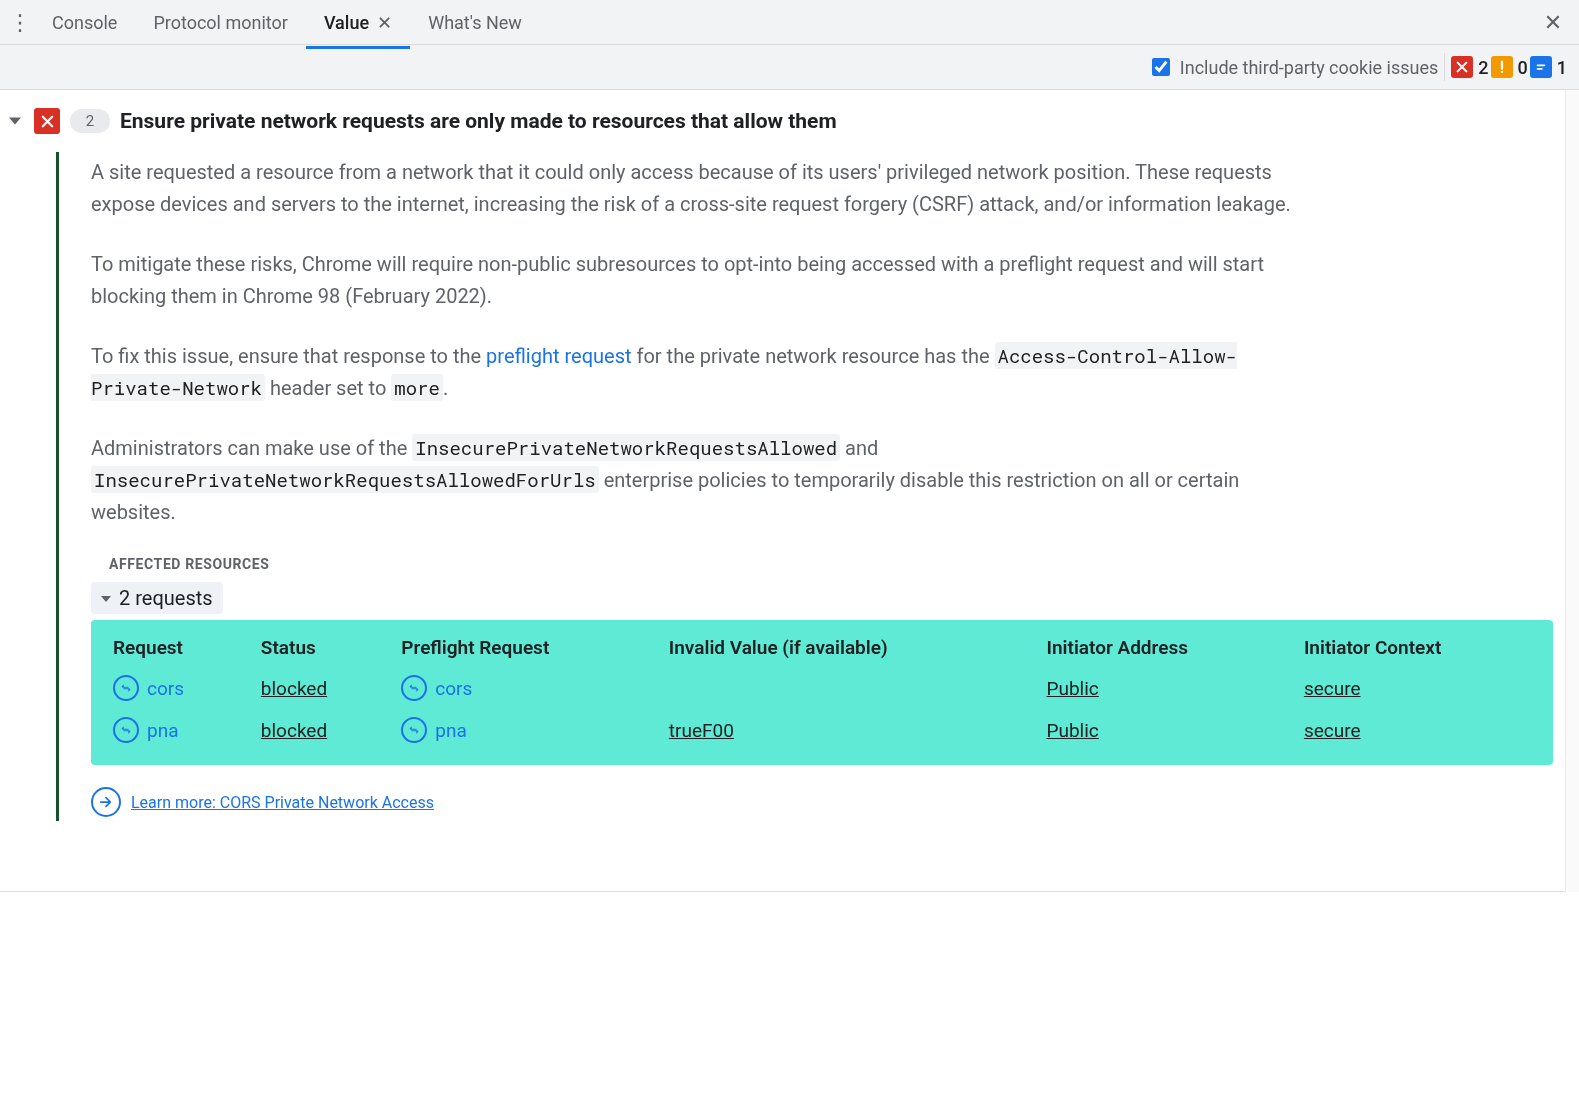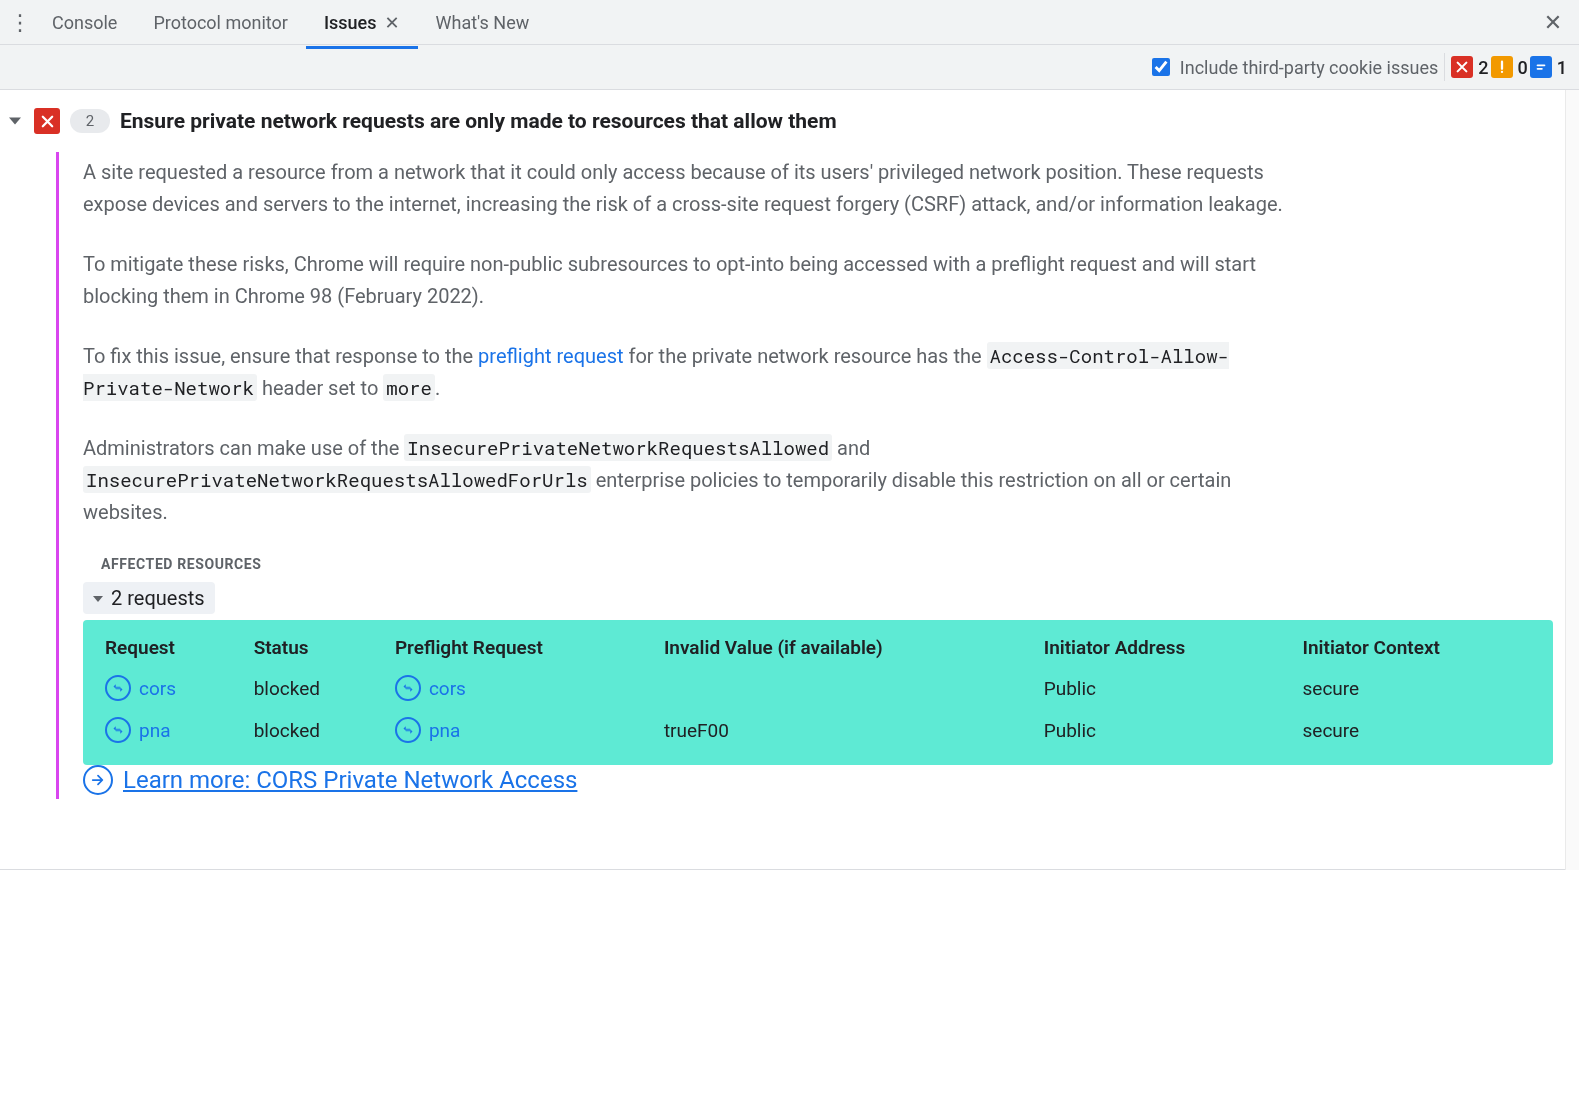--- a/index.html
+++ b/index.html
@@ -47,61 +47,61 @@
 
   .issue{padding:18px 26px 30px 6px;}
   .issue-row{display:flex;align-items:center;gap:10px;}
   .disclose{width:18px;text-align:center;color:var(--muted);cursor:pointer;}
   .disclose svg{width:12px;height:12px;fill:#5f6368;}
   .sev-icon{width:26px;height:26px;border-radius:3px;background:var(--badge-red);display:flex;align-items:center;justify-content:center;}
   .sev-icon svg{width:15px;height:15px;fill:#fff;}
   .count-pill{min-width:26px;height:24px;border-radius:12px;background:#e8eaed;display:flex;align-items:center;justify-content:center;color:var(--muted);font-size:15px;padding:0 7px;}
   .issue-title{font-size:21px;font-weight:700;color:var(--text);}
 
-  .issue-body{margin:18px 0 0 50px;border-left:3px solid #d946ef;padding:4px 0 4px 24px;}
+  .issue-body{margin:18px 0 0 50px;border-left:3px solid #14532d;padding:4px 0 4px 32px;}
   .desc{font-size:20px;line-height:1.6;color:var(--muted);max-width:1200px;}
   .desc p{margin:0 0 28px 0;}
   .desc a{color:var(--link);text-decoration:none;}
   .code{font-family:"Roboto Mono",Menlo,Consolas,monospace;background:var(--code-bg);border-radius:3px;padding:1px 3px;color:#202124;font-size:19px;}
 
   .section-label{font-size:14px;font-weight:700;letter-spacing:0.6px;color:var(--muted);margin:10px 0 10px 18px;}
 
   .req-summary{display:inline-flex;align-items:center;gap:8px;background:#e8f0fe4d;padding:4px 10px;border-radius:4px;cursor:pointer;background:#eef1f5;}
   .req-summary .tri{color:var(--muted);}
   .req-summary-text{font-size:20px;color:var(--text);}
 
   .tbl-wrap{background:#5eead4;border-radius:4px;padding:8px 10px 14px 10px;margin-top:6px;}
   .tbl{width:100%;border-collapse:collapse;font-size:19px;}
   .tbl th{color:var(--text);font-weight:600;text-align:left;padding:8px 12px;white-space:nowrap;}
-  .tbl td{padding:8px 12px;color:var(--text);white-space:nowrap;vertical-align:middle;}
+  .tbl td{padding:8px 12px;color:var(--text);white-space:nowrap;vertical-align:middle;text-decoration:underline;}
   .req-cell{display:inline-flex;align-items:center;gap:8px;color:var(--link);}
   .req-cell .netico{width:22px;height:22px;border:2px solid var(--link);border-radius:50%;display:flex;align-items:center;justify-content:center;}
   .req-cell .netico svg{width:12px;height:12px;fill:var(--link);}
   .blocked{color:var(--blocked);}
 
-  .learn{display:inline-flex;align-items:center;gap:10px;color:var(--link);font-size:24px;}
+  .learn{display:inline-flex;align-items:center;gap:10px;margin-top:22px;color:var(--link);font-size:16px;}
   .learn a{color:var(--link);text-decoration:underline;}
   .learn .circ{width:26px;height:26px;border:2px solid var(--link);border-radius:50%;display:flex;align-items:center;justify-content:center;}
   .learn .circ svg{width:14px;height:14px;fill:var(--link);}
 
   .bottom-border{height:1px;background:var(--border);margin-top:40px;}
 </style>
 </head>
 <body>
 
 <div class="tabstrip">
   <div class="kebab">⋮</div>
   <div class="tab">
       <span>Console</span>
     </div>
   <div class="tab">
       <span>Protocol monitor</span>
     </div>
   <div class="tab active">
-    <span>Issues</span>
+    <span>Value</span>
     <span class="close">✕</span>
     <span class="underline"></span>
   </div>
   <div class="tab">
       <span>What's New</span>
     </div>
   <div class="spacer"></div>
   <div class="panel-close">✕</div>
 </div>
 

